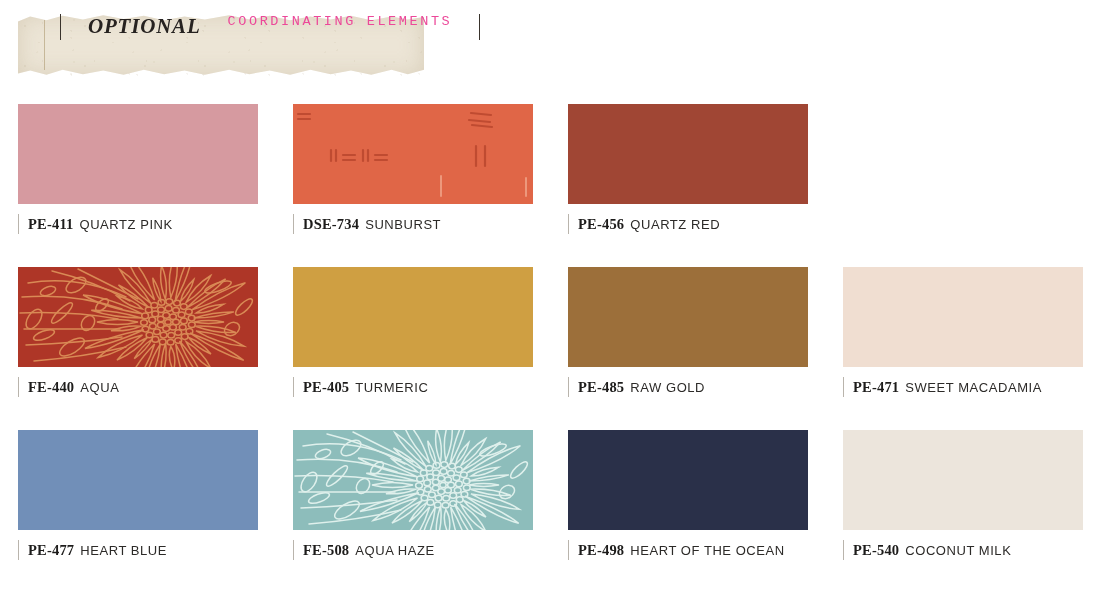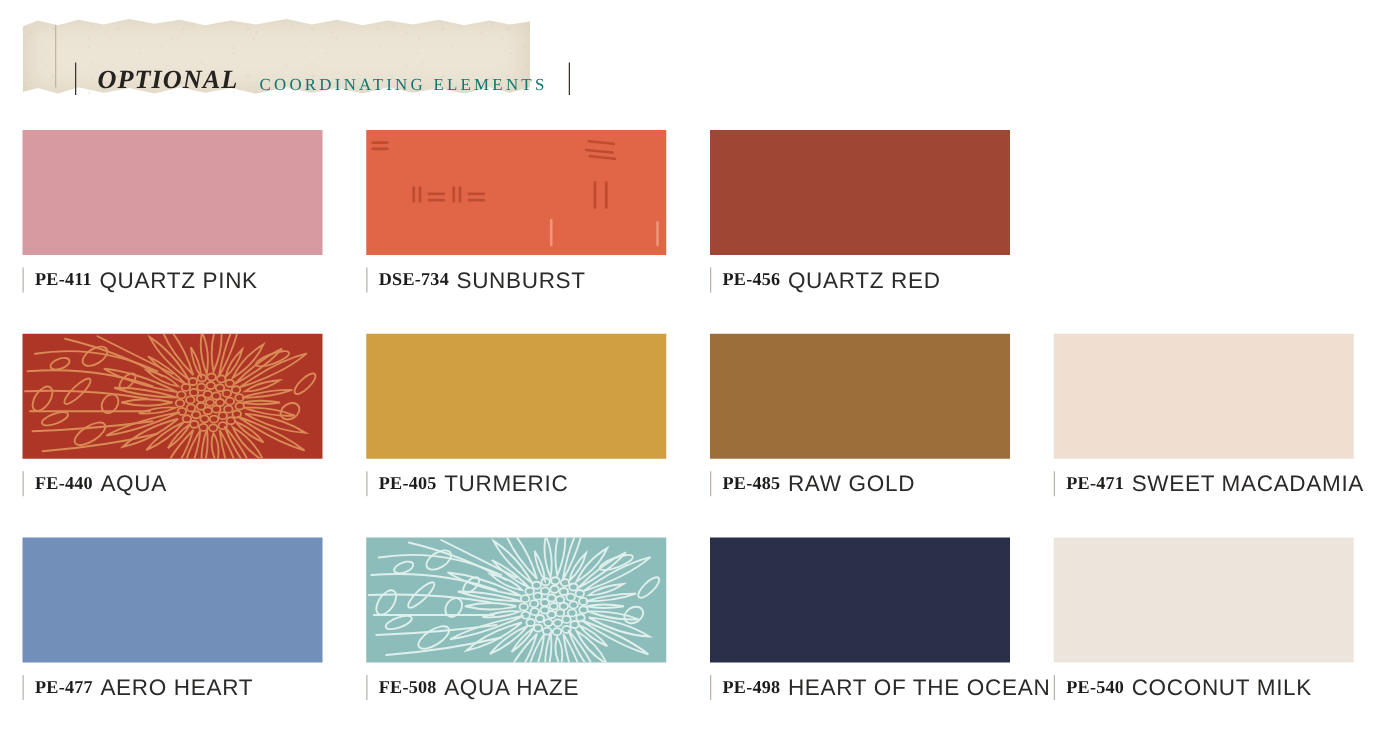--- a/index.html
+++ b/index.html
@@ -62,44 +62,44 @@
     width: 1px;
     background: rgba(186,168,132,.75);
   }
   .banner-text {
     position: absolute;
     left: 42px;
     right: 20px;
     top: 0;
     bottom: 0;
     display: flex;
-    align-items: flex-end;
-    gap: 17px;
+    align-items: flex-start;
+    gap: 27px;
     white-space: nowrap;
   }
   .rule-tick {
     display: inline-block;
     width: 1px;
     height: 26px;
     background: #39332c;
     flex: none;
   }
   .banner-optional {
     font-family: "Liberation Serif", serif;
     font-style: italic;
     font-weight: 700;
     font-size: 21px;
     letter-spacing: 0.8px;
     color: #262220;
   }
   .banner-sub {
-    font-family: Liberation Serif, serif;
+    font-family: Liberation Mono, monospace;
     font-size: 13.5px;
     letter-spacing: 2.6px;
-    color: #0f766e;
+    color: #ec4899;
   }
 
   
   .grid {
     position: absolute;
     left: 0;
     top: 104px;
     width: 1100px;
   }
   .row {
@@ -136,21 +136,21 @@
   }
   .code {
     font-family: "Liberation Serif", serif;
     font-weight: 700;
     font-size: 14.5px;
     letter-spacing: 0.2px;
     color: #1d1c1b;
   }
   .name {
     font-family: "Liberation Sans", sans-serif;
-    font-size: 18px;
+    font-size: 13px;
     letter-spacing: 0.55px;
     color: #2c2a28;
     margin-left: 6px;
   }
 </style>
 </head>
 <body>
 
 <div class="banner-wrap">
   <div class="banner-paper"></div>
@@ -341,21 +341,21 @@
         <span class="name">SWEET MACADAMIA</span>
       </div>
     </div>
   </div>
 
   <div class="row">
     <div class="cell">
       <div class="swatch" title="PE-477 AERO BLUE" style="background: rgb(113, 143, 184);"></div>
       <div class="label">
         <span class="code">PE-477</span>
-        <span class="name">AERO HEART</span>
+        <span class="name">HEART BLUE</span>
       </div>
     </div>
     <div class="cell">
       <div class="swatch" title="FE-508 AQUA HAZE" style="background: rgb(141, 189, 187);">
           <svg viewBox="0 0 240 100" preserveAspectRatio="none">
             <g fill="none" stroke="#dff0ec" stroke-width="1.5" stroke-linecap="round">
               <path d="M176.0,55.0 Q190.2,52.2 206.0,55.0 Q190.2,57.8 176.0,55.0 Z"></path>
               <path d="M177.5,59.2 Q199.5,58.3 217.8,65.4 Q197.6,66.6 177.5,59.2 Z"></path>
               <path d="M178.0,63.9 Q207.2,66.9 226.5,79.3 Q202.1,77.8 178.0,63.9 Z"></path>
               <path d="M172.1,66.2 Q207.1,78.8 225.7,93.4 Q201.4,86.4 172.1,66.2 Z"></path>

